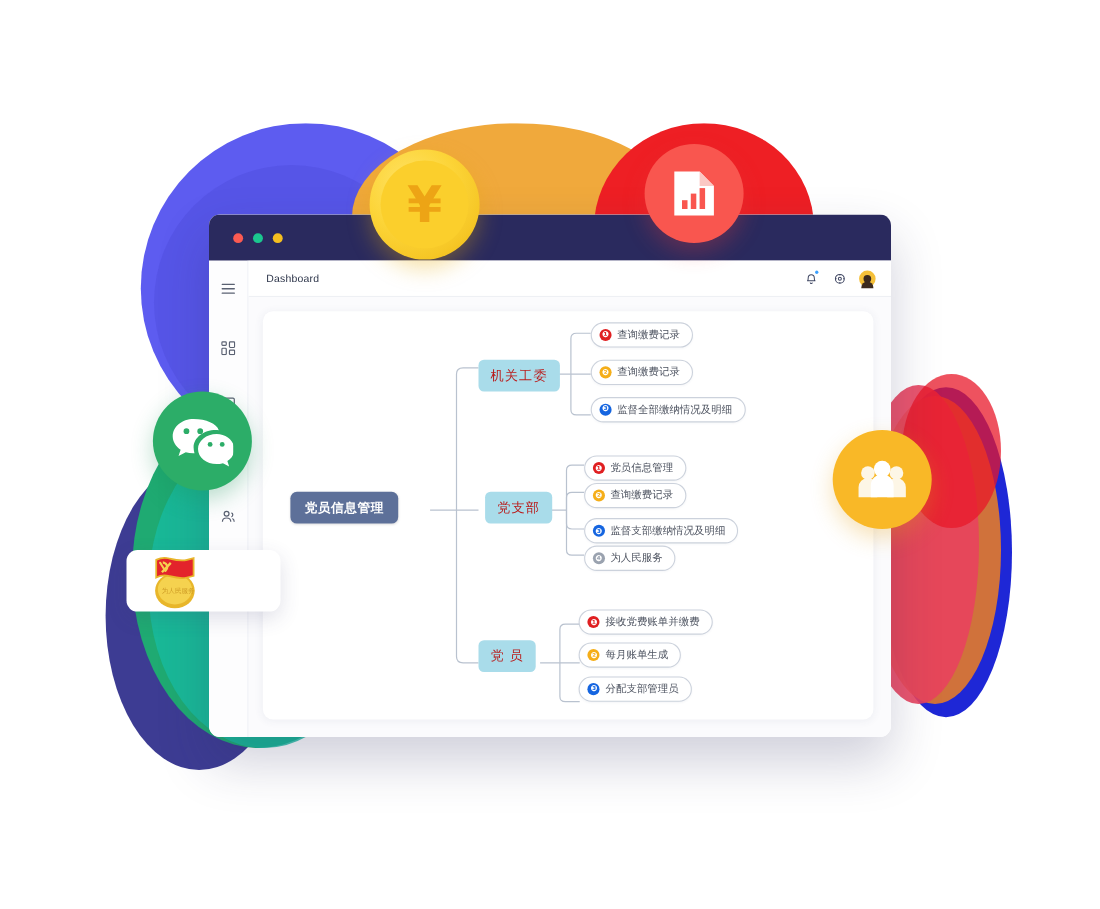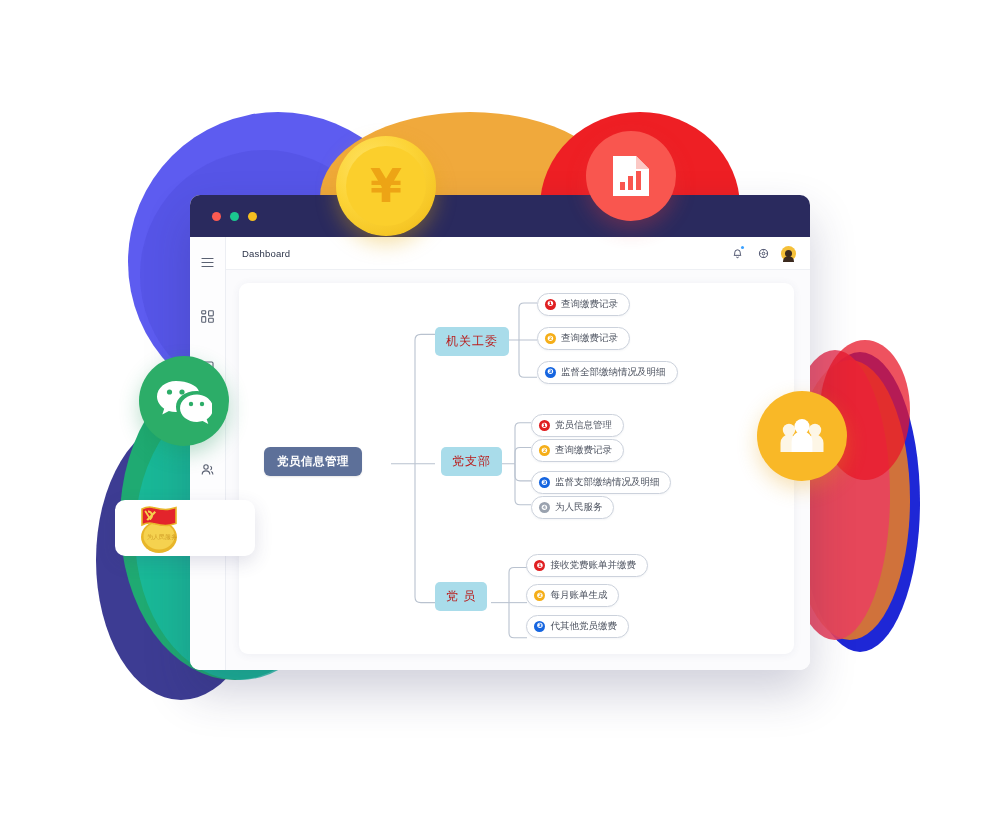--- a/index.html
+++ b/index.html
@@ -405,21 +405,21 @@
               <div class="node leaf" style="left:51.8%; top:73.0%;">
                 <span class="badge c1">❶</span>
                 <span>接收党费账单并缴费</span>
               </div>
               <div class="node leaf" style="left:51.8%; top:81.2%;">
                 <span class="badge c2">❷</span>
                 <span>每月账单生成</span>
               </div>
               <div class="node leaf" style="left:51.8%; top:89.4%;">
                 <span class="badge c3">❸</span>
-                <span>代其他党员缴费</span>
+                <span>分配支部管理员</span>
               </div>
 
             </div>
           </div>
         </div>
 
       </div>
     </div>
   </div>
 

